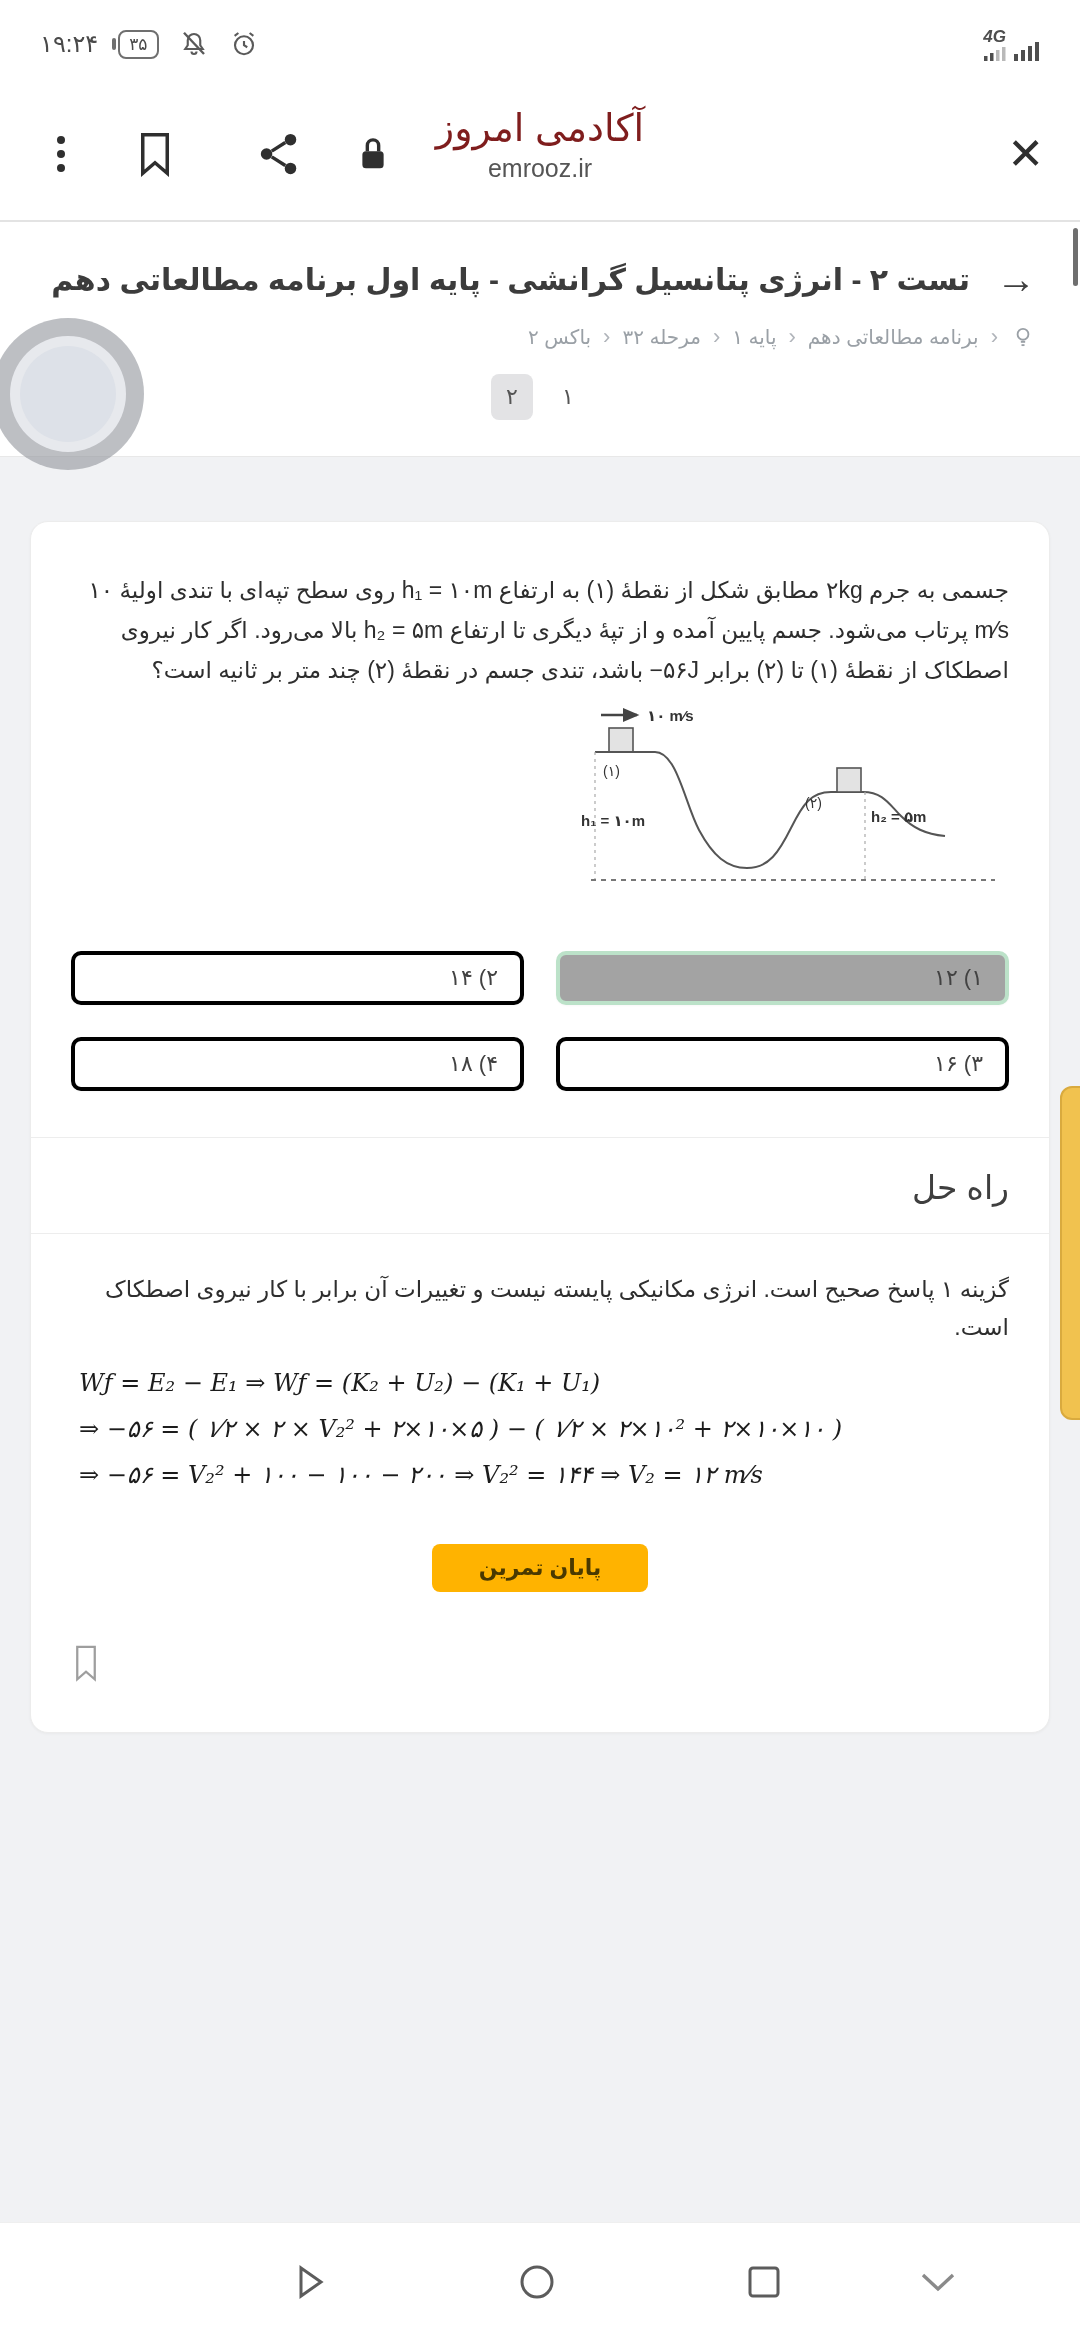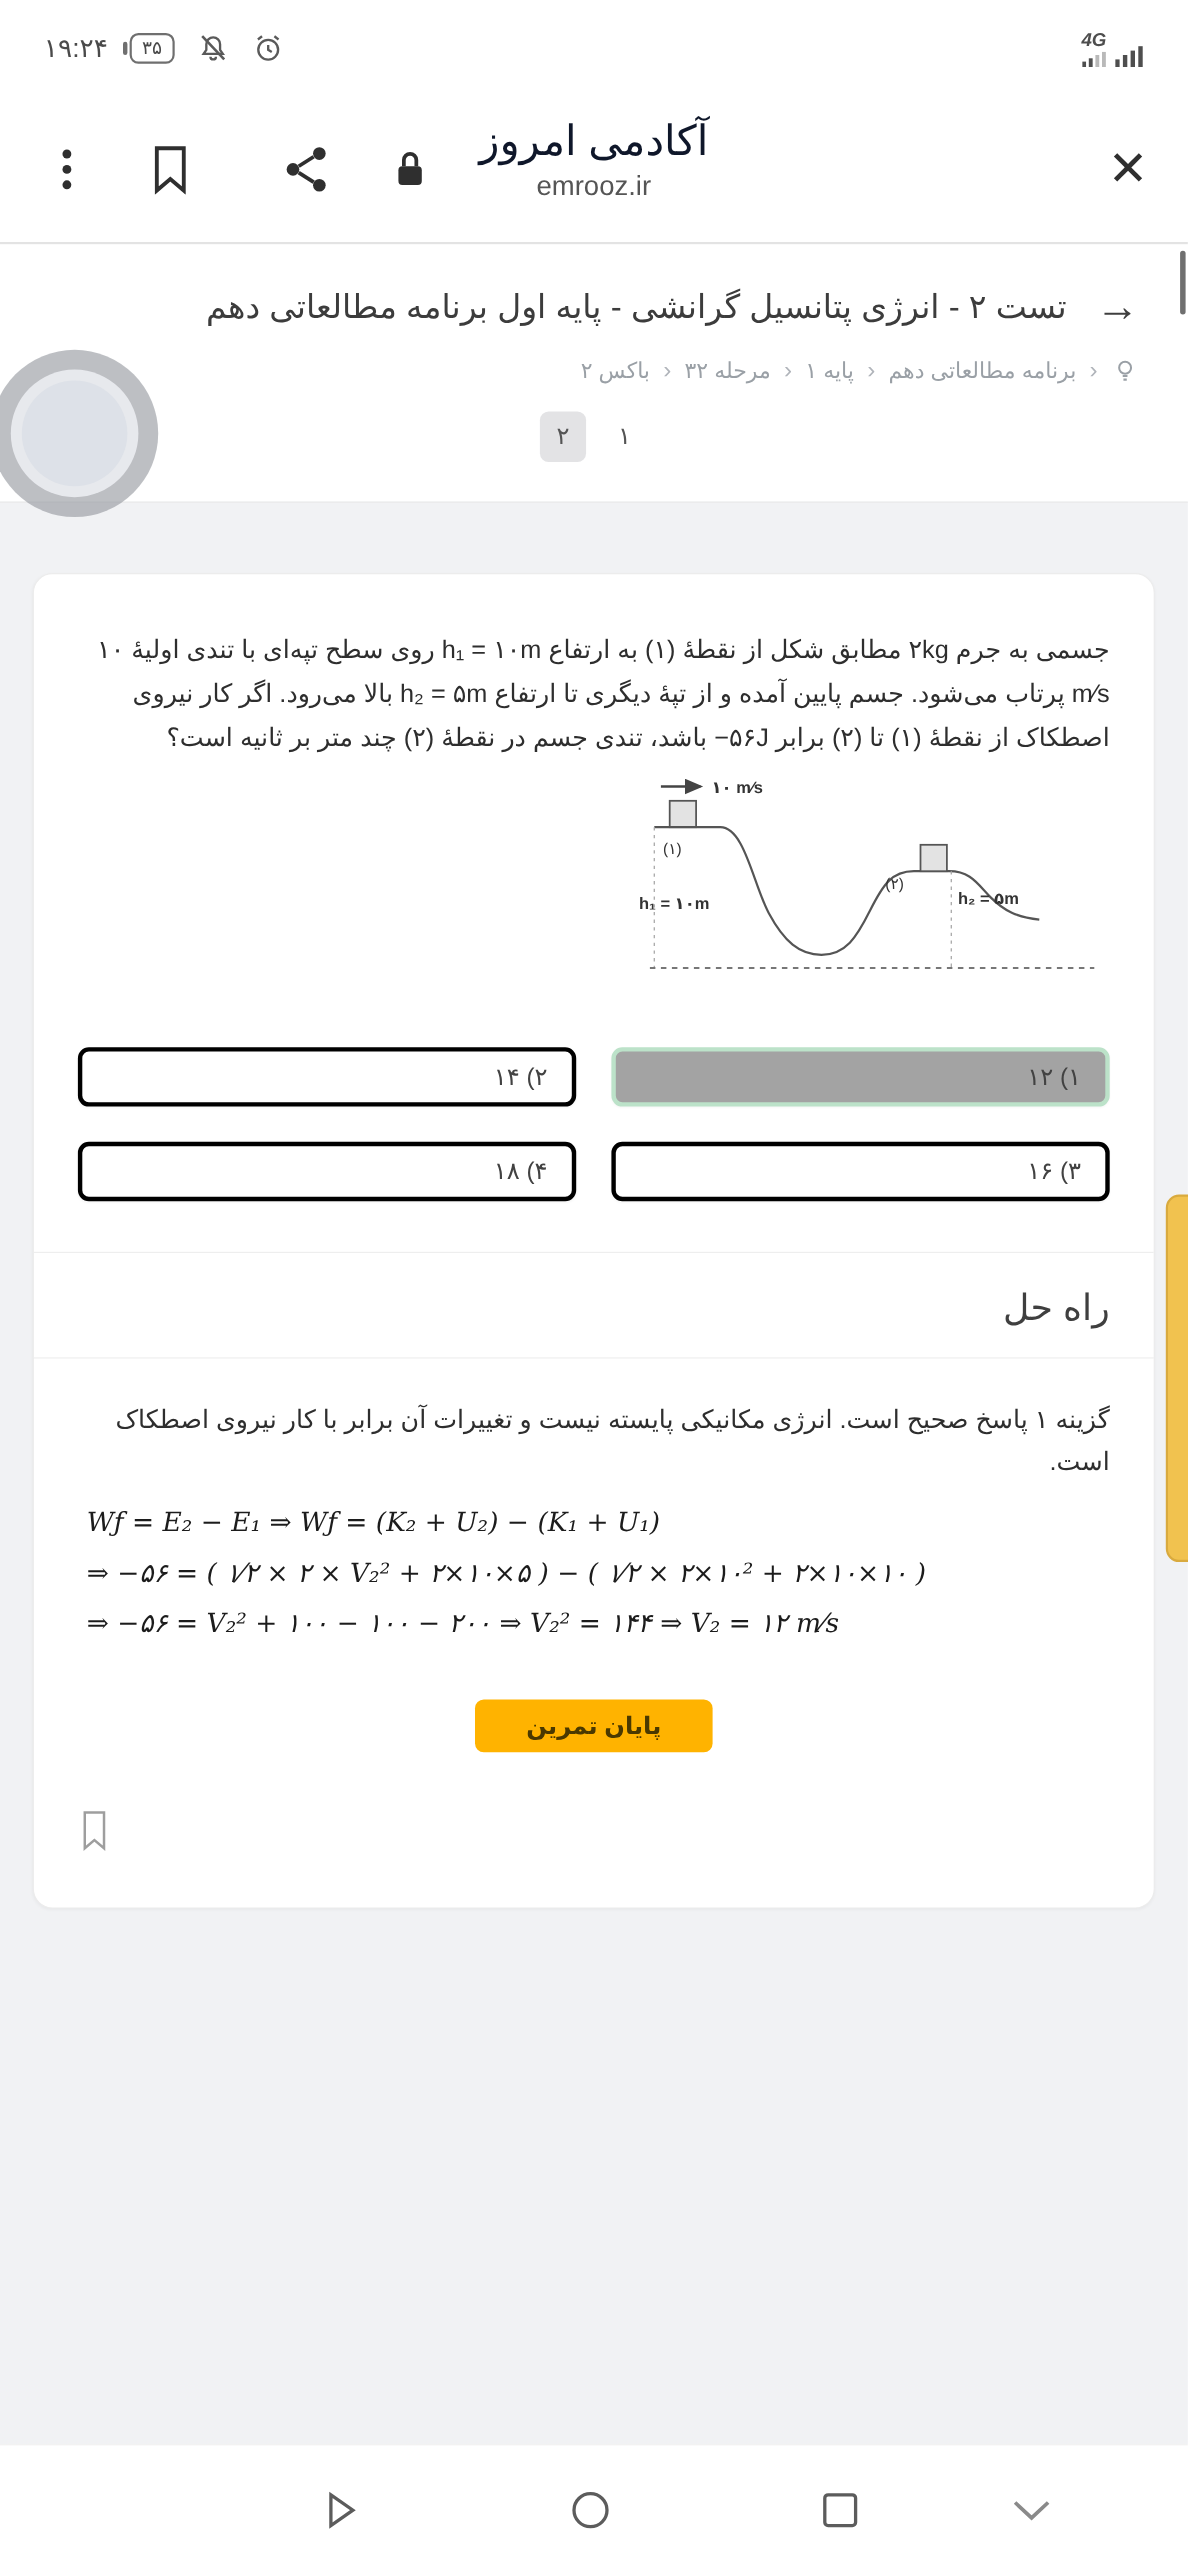--- a/index.html
+++ b/index.html
@@ -23,28 +23,28 @@
 
   
   .browser { flex:none; height:134px; position:relative; border-bottom:2px solid #e3e3e3; background:#fff; direction:ltr; }
   .bh-icon { position:absolute; top:50%; transform:translateY(-50%); cursor:pointer; }
   .i-dots   { left:46px; }
   .i-bmk    { left:134px; }
   .i-share  { left:256px; }
   .i-lock   { left:356px; }
   .i-close  { right:36px; font-size:44px; font-weight:300; color:#2f2f2f; line-height:1; }
   .site-id { position:absolute; left:50%; top:18px; transform:translateX(-50%); text-align:center; direction:rtl; }
-  .site-title { font-size:38px; color:#0f172a; }
+  .site-title { font-size:38px; color:#7f1d1d; }
   .site-url { font-size:25px; color:#555; margin-top:4px; direction:ltr; }
 
   
   .pagehead { flex:none; height:234px; background:#fff; padding-top:34px; }
   .title-row { display:flex; align-items:center; gap:26px; padding:0 44px; height:46px; }
   .back-arrow { font-size:40px; color:#3f3f3f; line-height:1; cursor:pointer; }
-  .page-title { font-size:30px; color:#3c3c3c; font-weight:400; white-space:nowrap; }
+  .page-title { font-size:30px; color:#3c3c3c; font-weight:700; white-space:nowrap; }
   .crumbs { margin-top:22px; padding:0 44px; display:flex; align-items:center; gap:12px;
             color:#9aa0a6; font-size:20px; }
   .crumb-sep { color:#b0b4ba; font-size:22px; }
   .crumb-item { cursor:pointer; }
   .tabs { margin-top:24px; display:flex; justify-content:center; gap:14px; }
   .tab { min-width:42px; height:46px; display:flex; align-items:center; justify-content:center;
          font-size:22px; color:#555; border-radius:8px; padding:0 12px; cursor:pointer; }
   .tab.active { background:#e3e3e5; }
 
   

